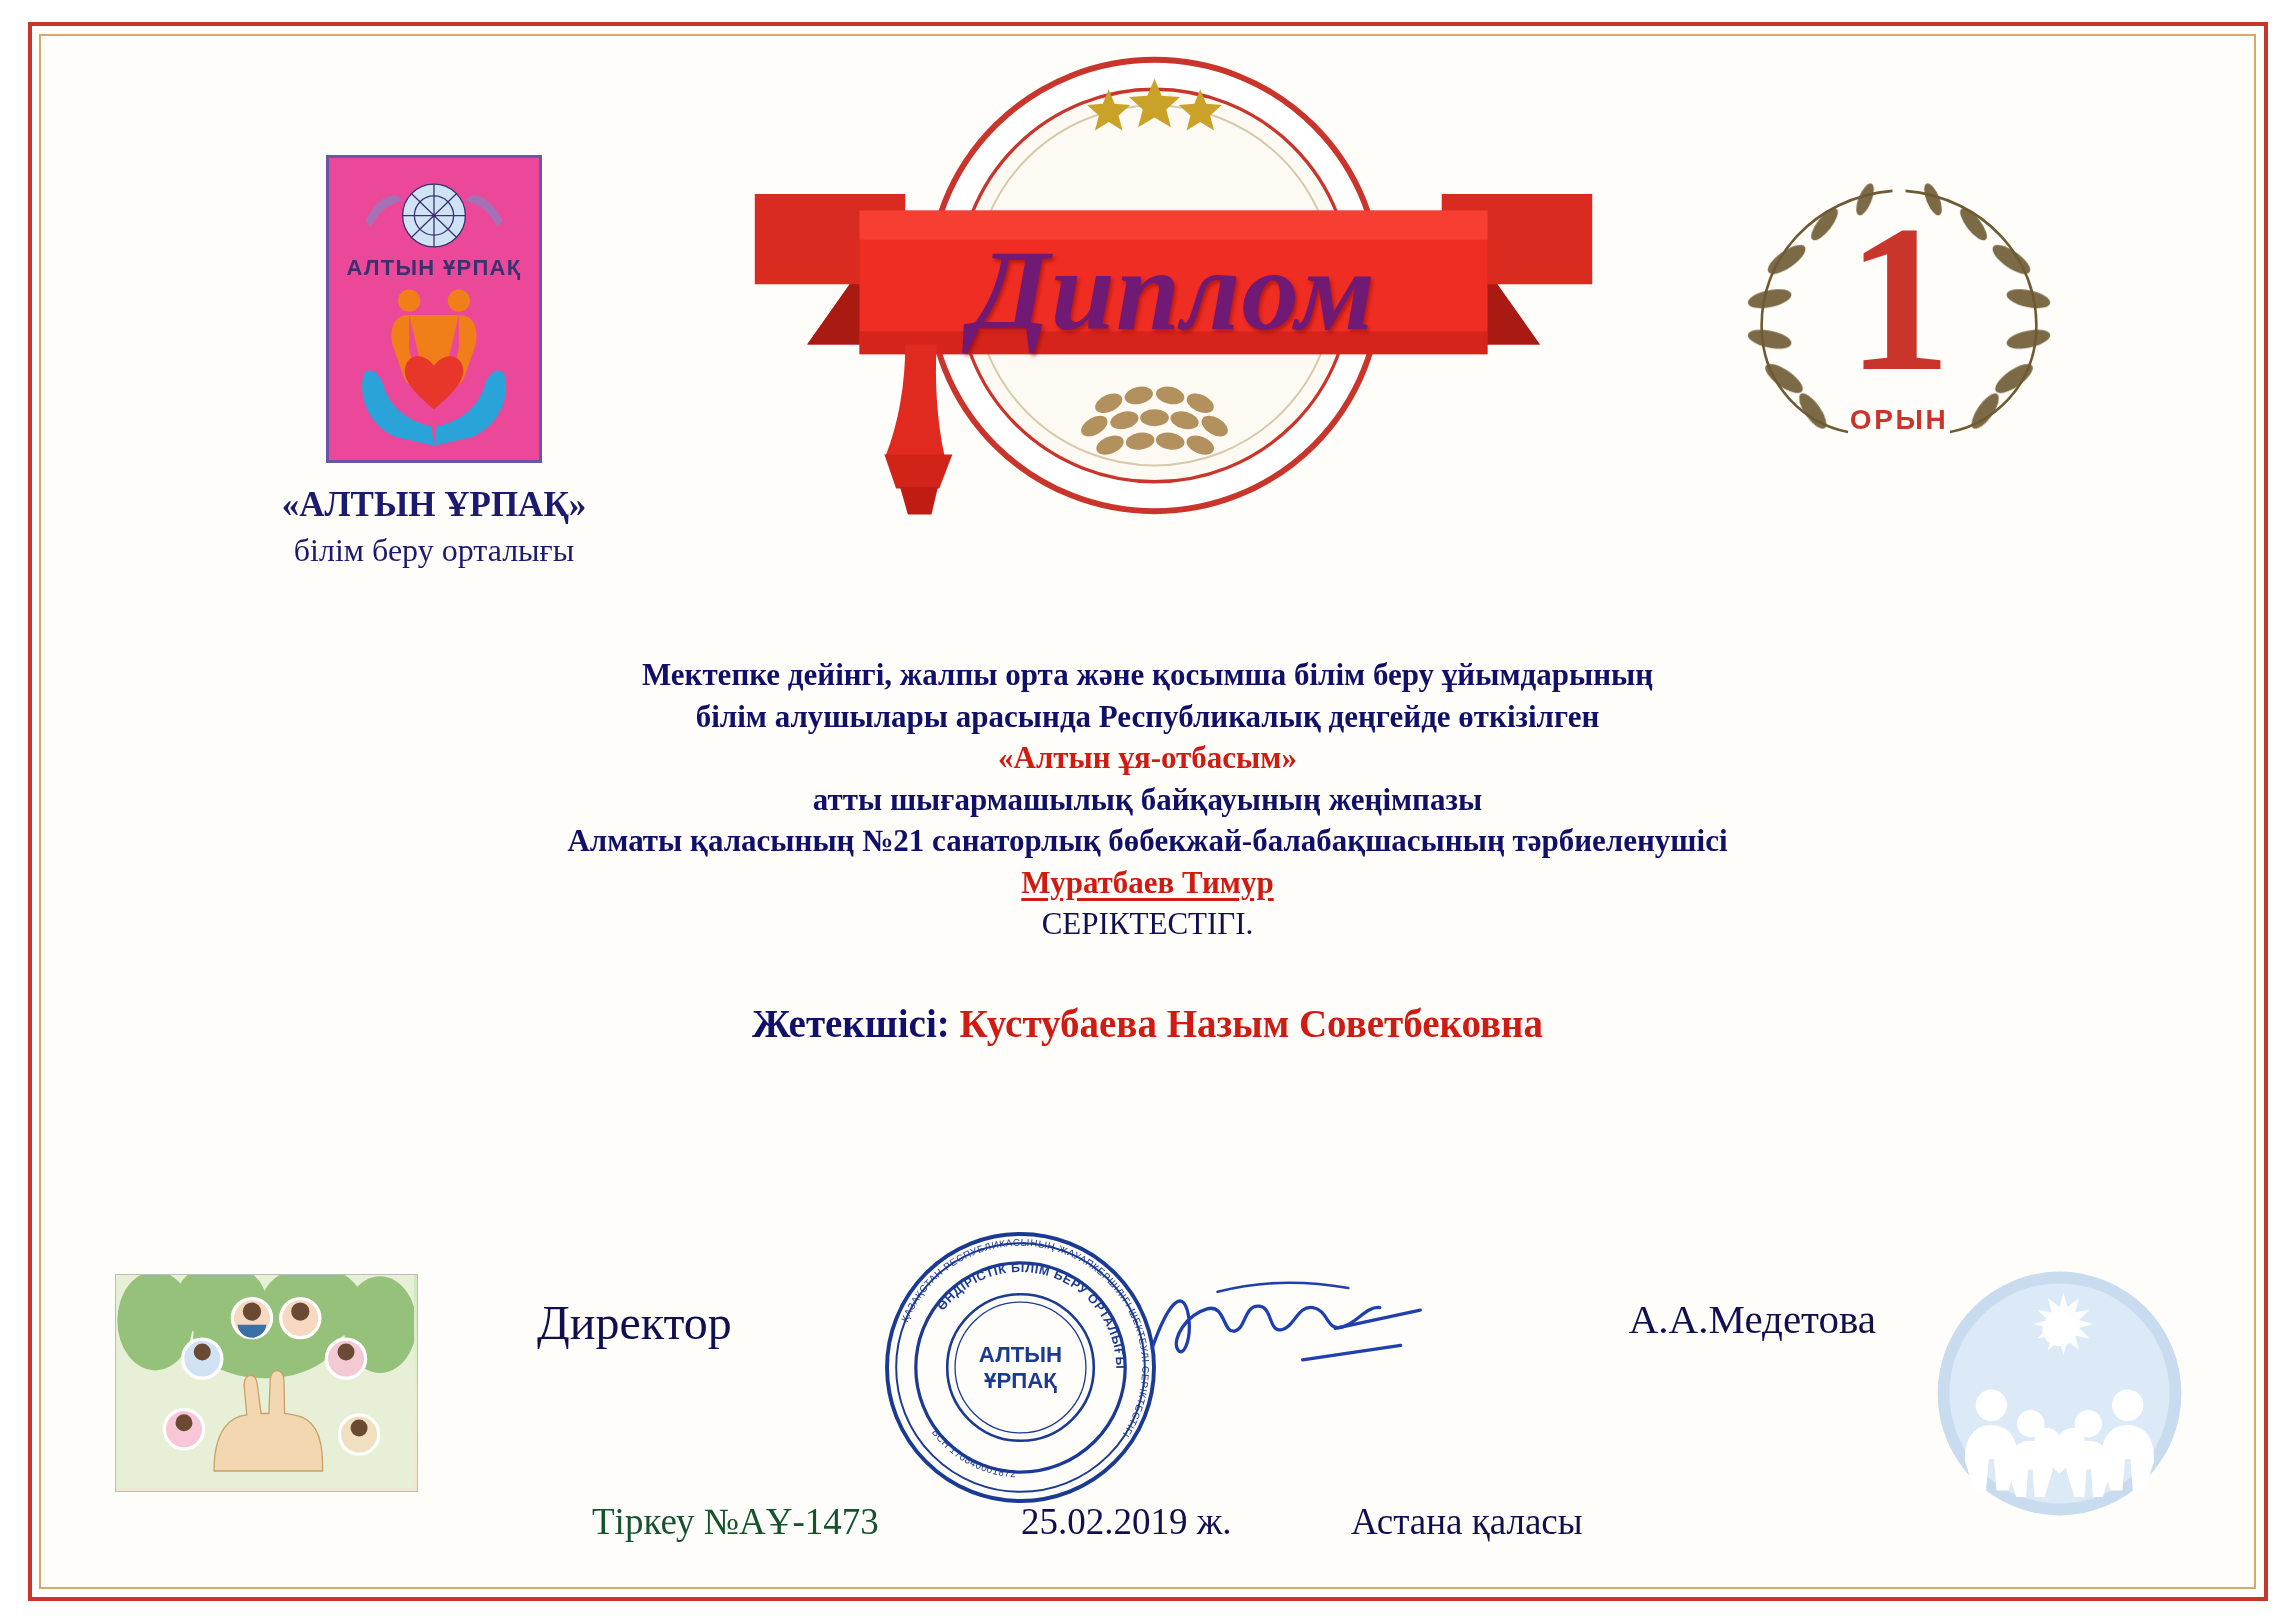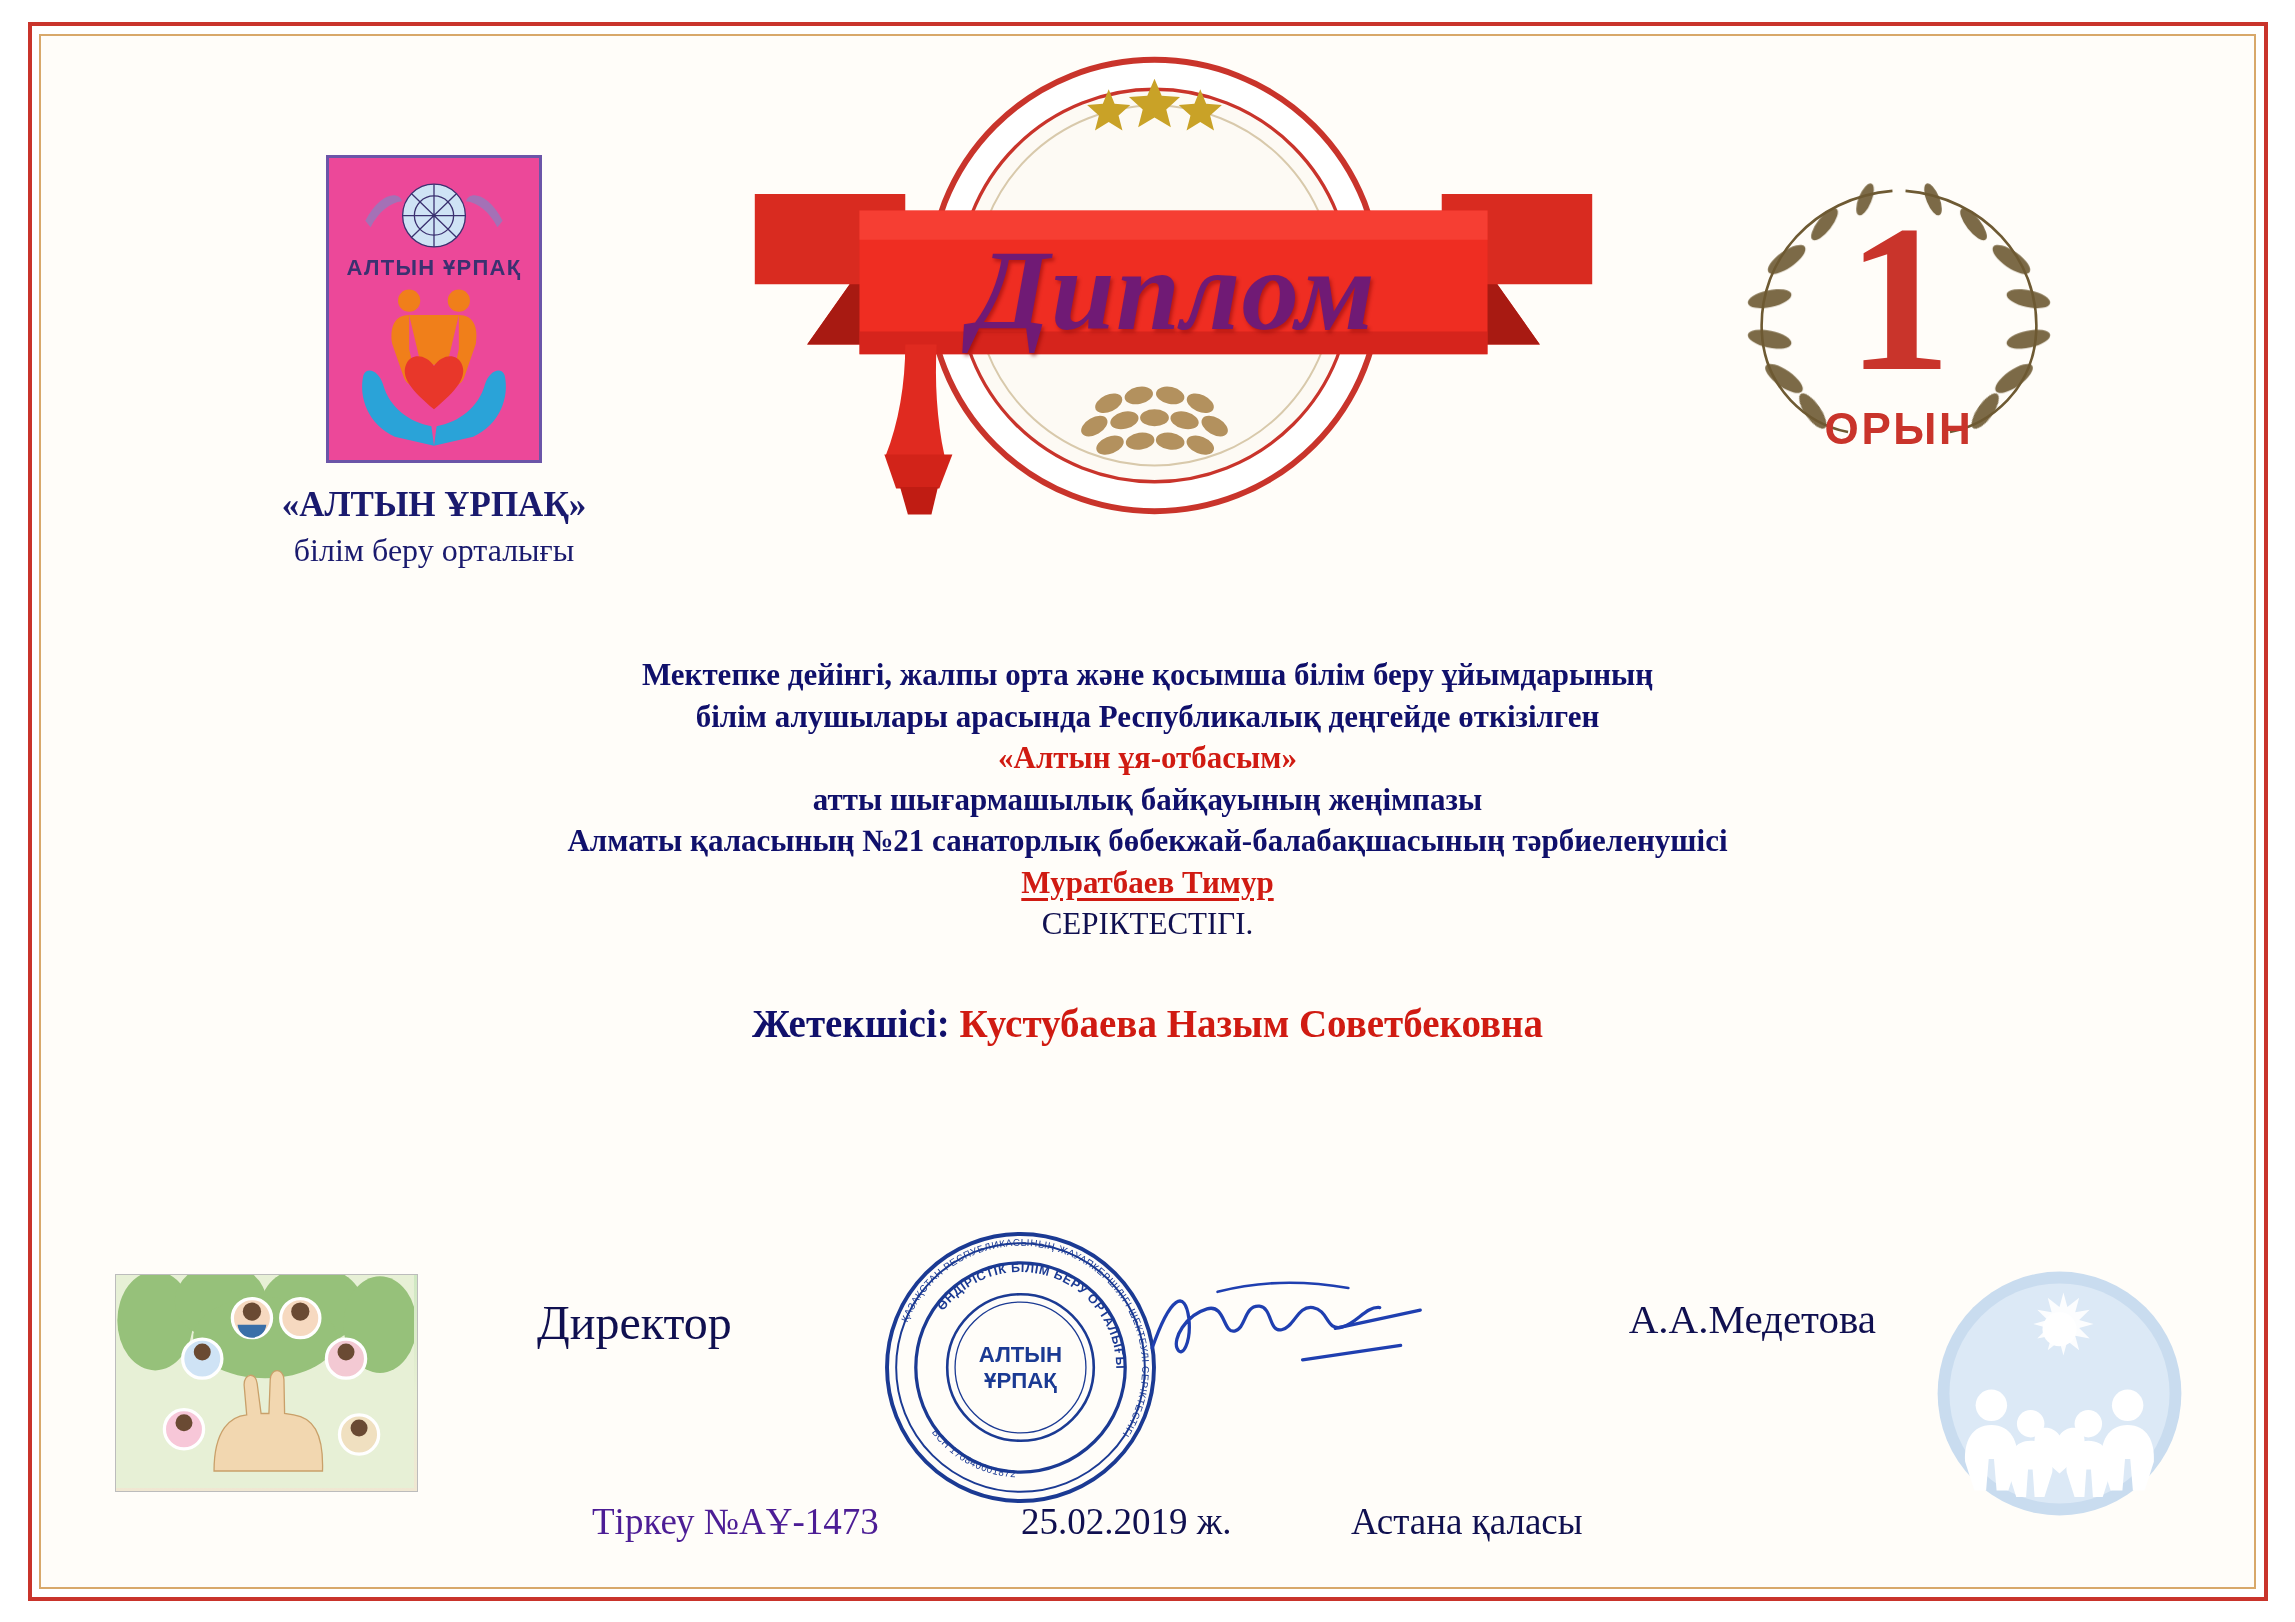--- a/index.html
+++ b/index.html
@@ -154,21 +154,21 @@
     font-size: 209px;
     font-weight: bold;
     color: #c9342b;
     line-height: 1;
   }
   .place-label {
     position: absolute;
     left: 0; right: 0;
     top: 236px;
     font-family: "Liberation Sans", sans-serif;
-    font-size: 44px;
+    font-size: 28px;
     font-weight: bold;
     letter-spacing: 2.6px;
     color: #c9342b;
   }
 
   
   .body-text {
     position: absolute;
     left: 131px;
     right: 131px;
@@ -246,21 +246,21 @@
   .footer {
     position: absolute;
     left: 0; right: 0;
     bottom: 77px;
     height: 46px;
   }
   .footer .reg {
     position: absolute;
     left: 592px;
     font-size: 37px;
-    color: #4c1d95;
+    color: #14532d;
   }
   .footer .date {
     position: absolute;
     left: 1021px;
     font-size: 37px;
     color: #101050;
   }
   .footer .city {
     position: absolute;
     left: 1351px;

